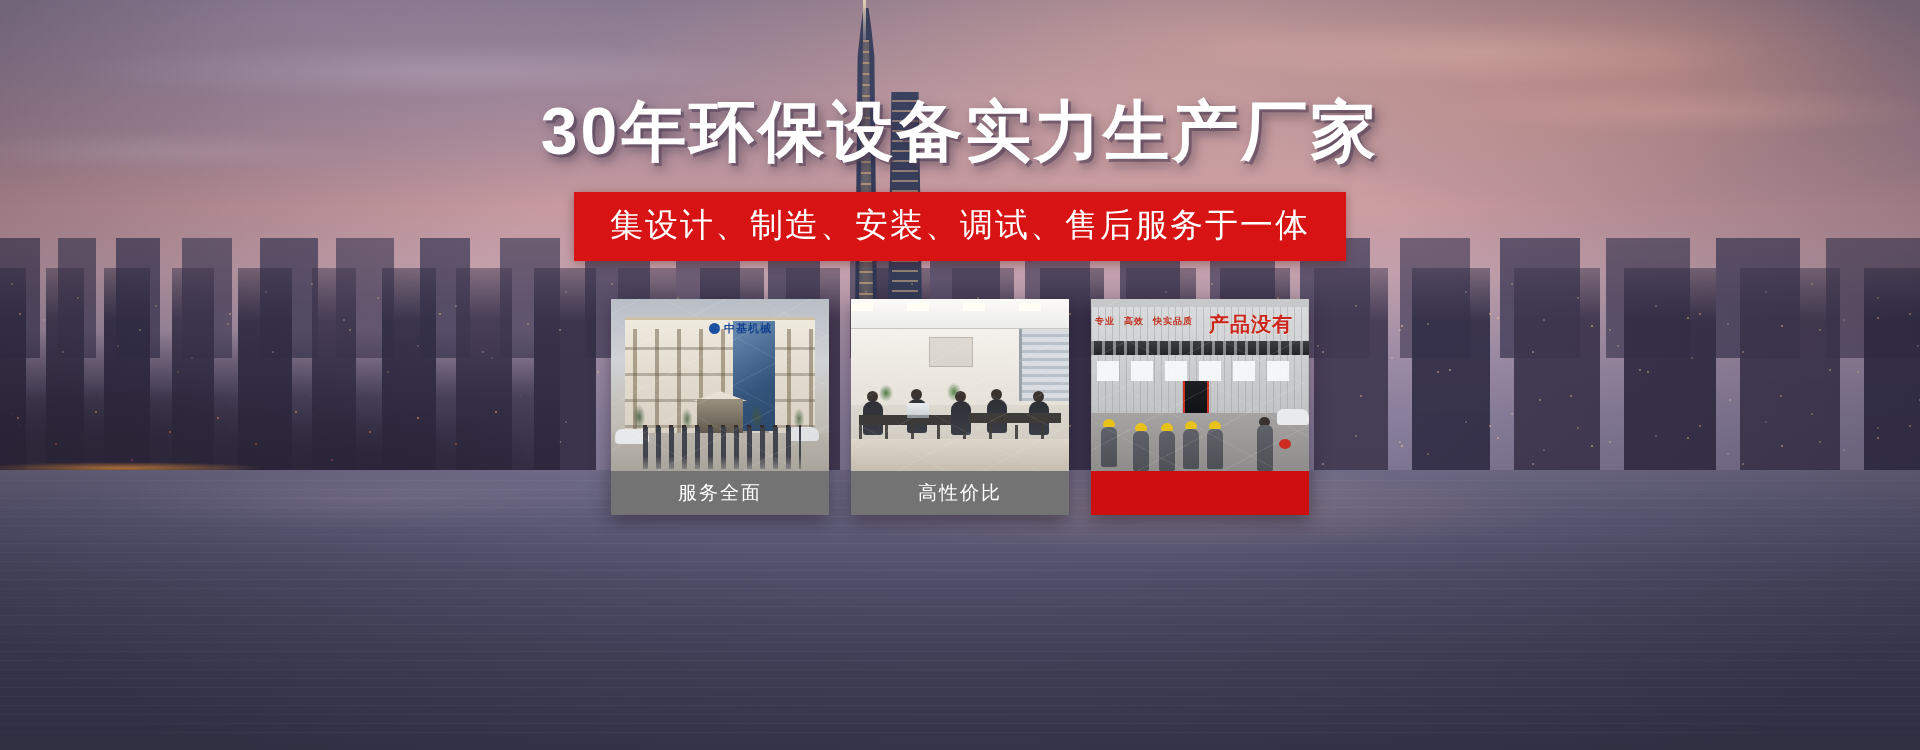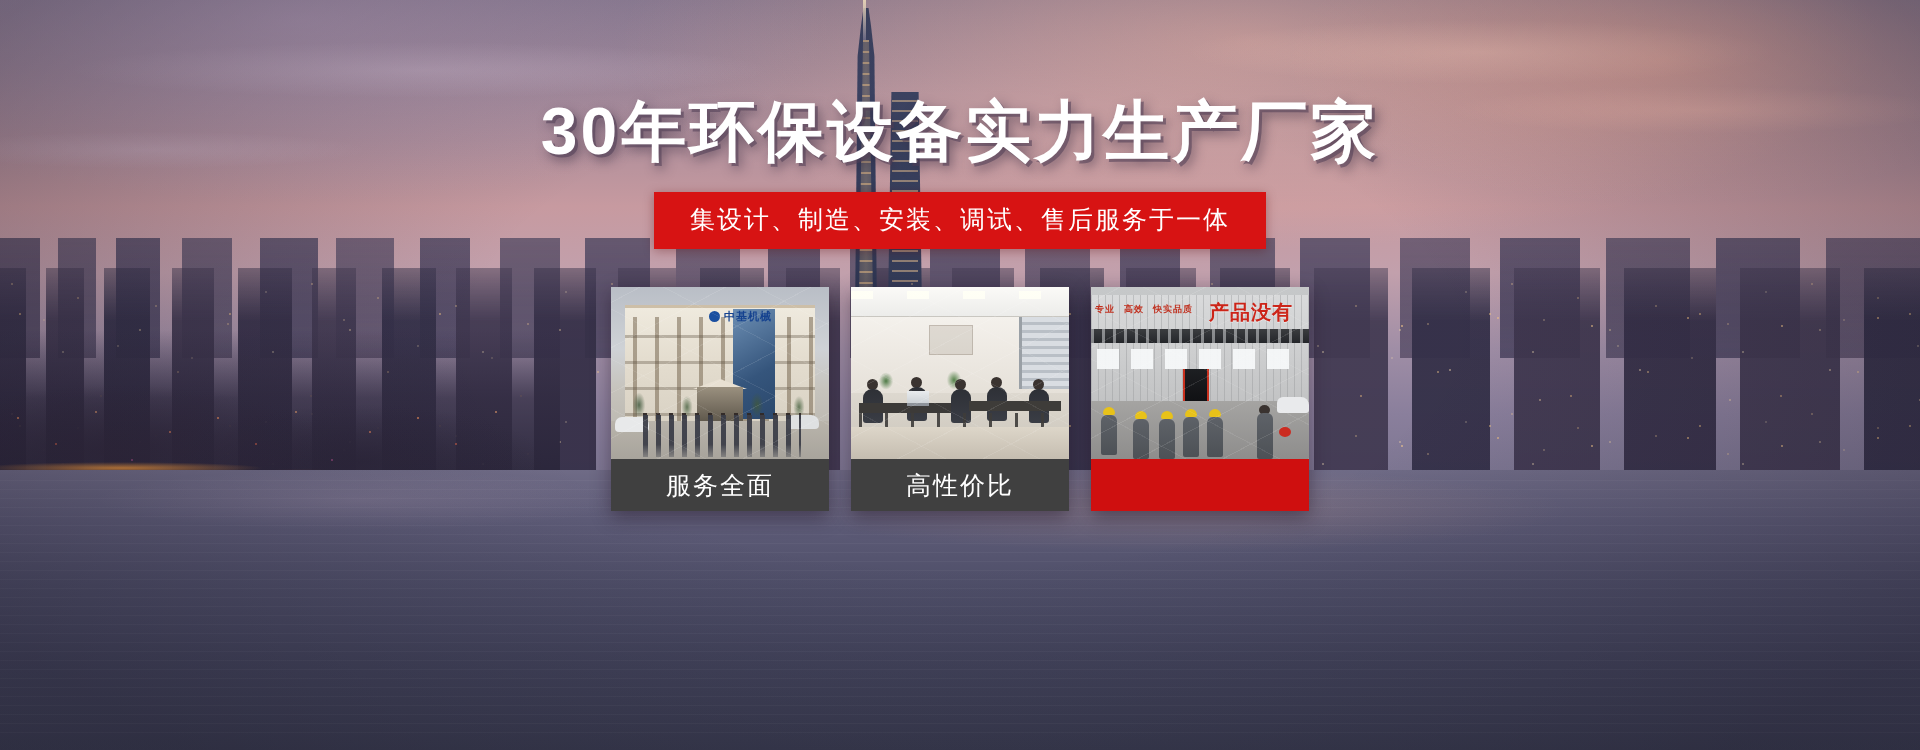--- a/index.html
+++ b/index.html
@@ -225,21 +225,21 @@
     white-space:nowrap;
     text-shadow:
       3px 3px 0 rgba(80,62,86,.55),
       5px 6px 12px rgba(50,38,60,.55);
   }
 
   .subtitle-bar {
     margin-top:28px;
     background:#d71313;
     color:#ffffff;
-    font-size:25px;
+    font-size:33px;
     letter-spacing:2px;
     font-weight:500;
     padding:11px 36px 13px;
     white-space:nowrap;
     box-shadow:0 2px 10px rgba(90,10,10,.35);
   }
 
   .cards {
     margin-top:38px;
     display:flex;
@@ -250,25 +250,25 @@
     width:218px;
     background:#cf0f0f;
     box-shadow:0 6px 18px rgba(30,16,30,.45);
   }
   .card-photo {
     position:relative;
     width:218px; height:172px;
     overflow:hidden;
   }
   .card-caption {
-    height:52px;
+    height:44px;
     display:flex; align-items:center; justify-content:center;
-    background:#404040;
+    background:#737373;
     color:#fff;
-    font-size:25px;
+    font-size:19px;
     letter-spacing:2px;
   }
   .watermark {
     position:absolute; inset:0;
     background-image:
       repeating-linear-gradient(-28deg, rgba(255,255,255,.10) 0 1px, rgba(255,255,255,0) 1px 40px),
       repeating-linear-gradient(28deg, rgba(255,255,255,.08) 0 1px, rgba(255,255,255,0) 1px 44px);
     pointer-events:none;
   }
 

